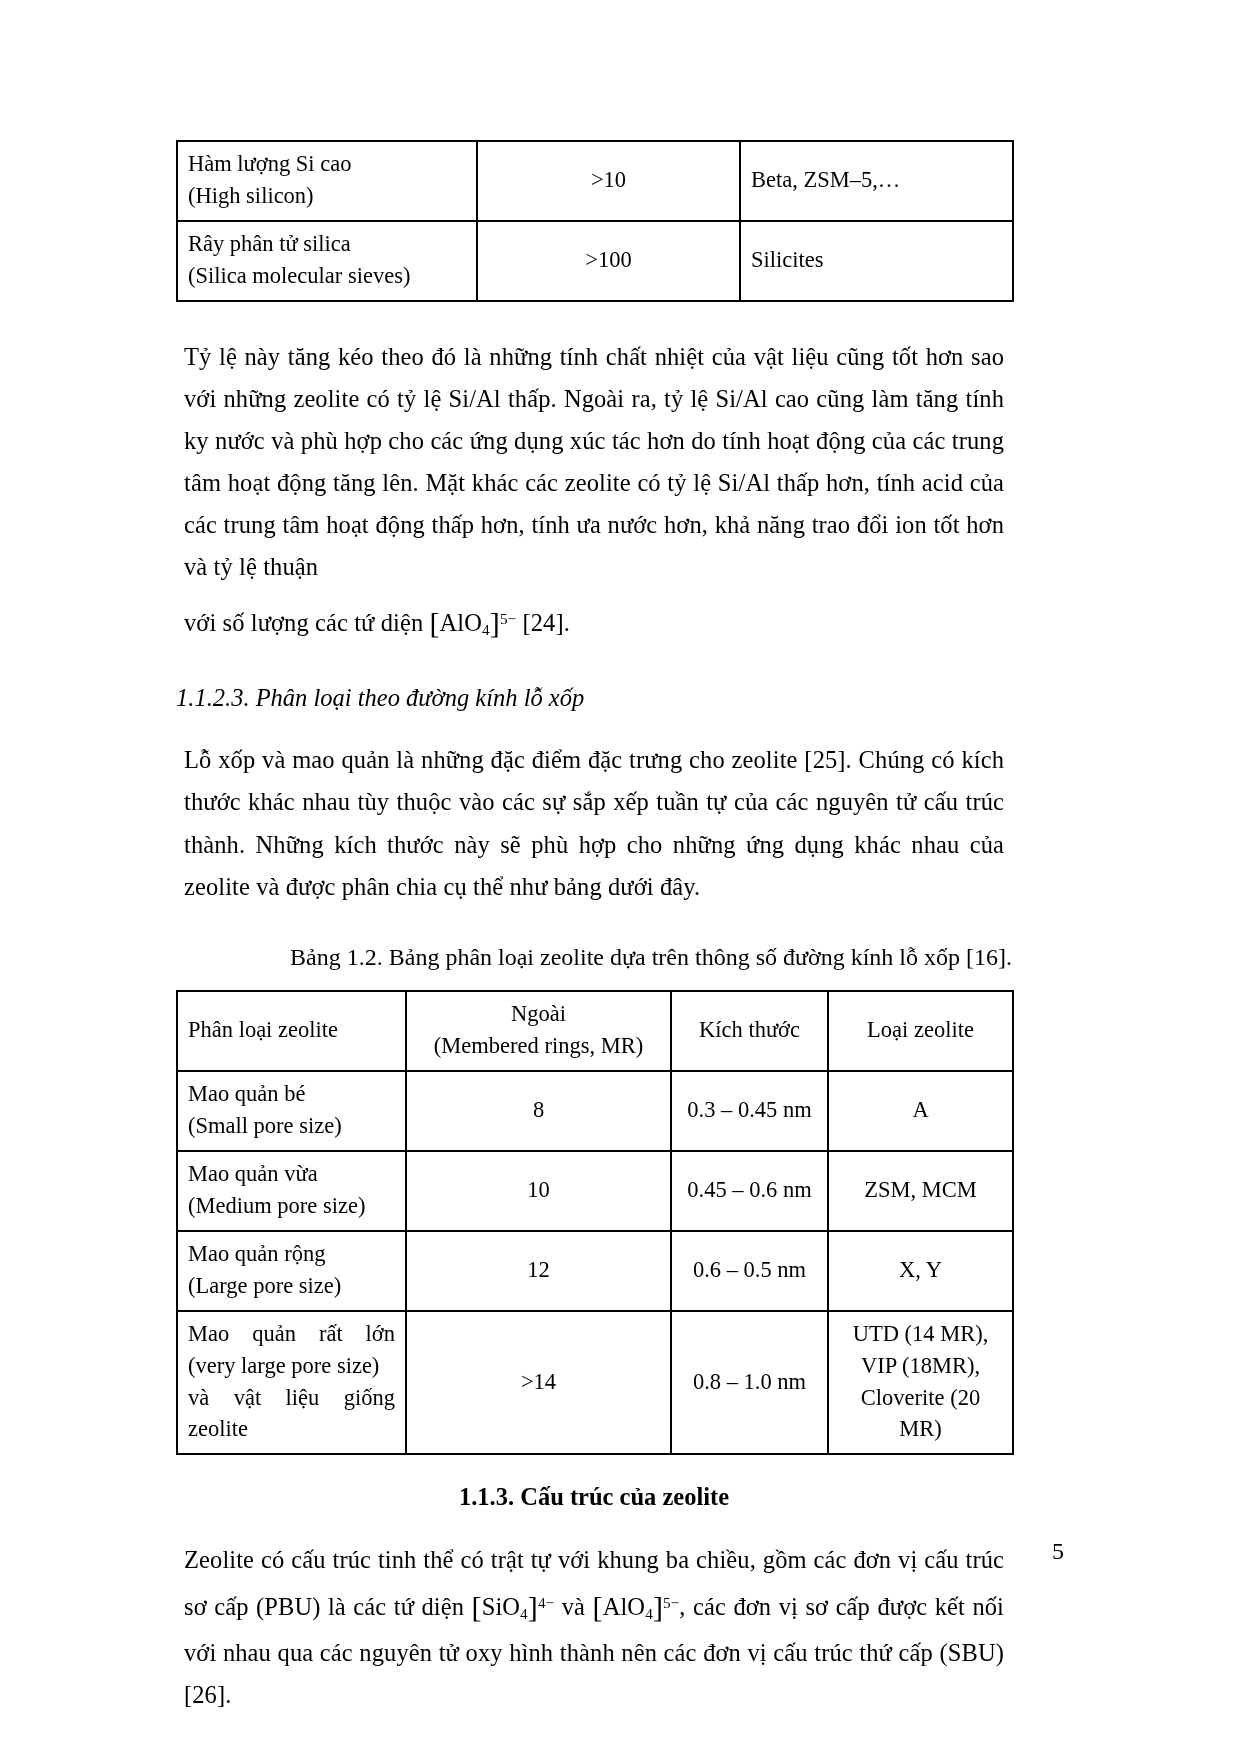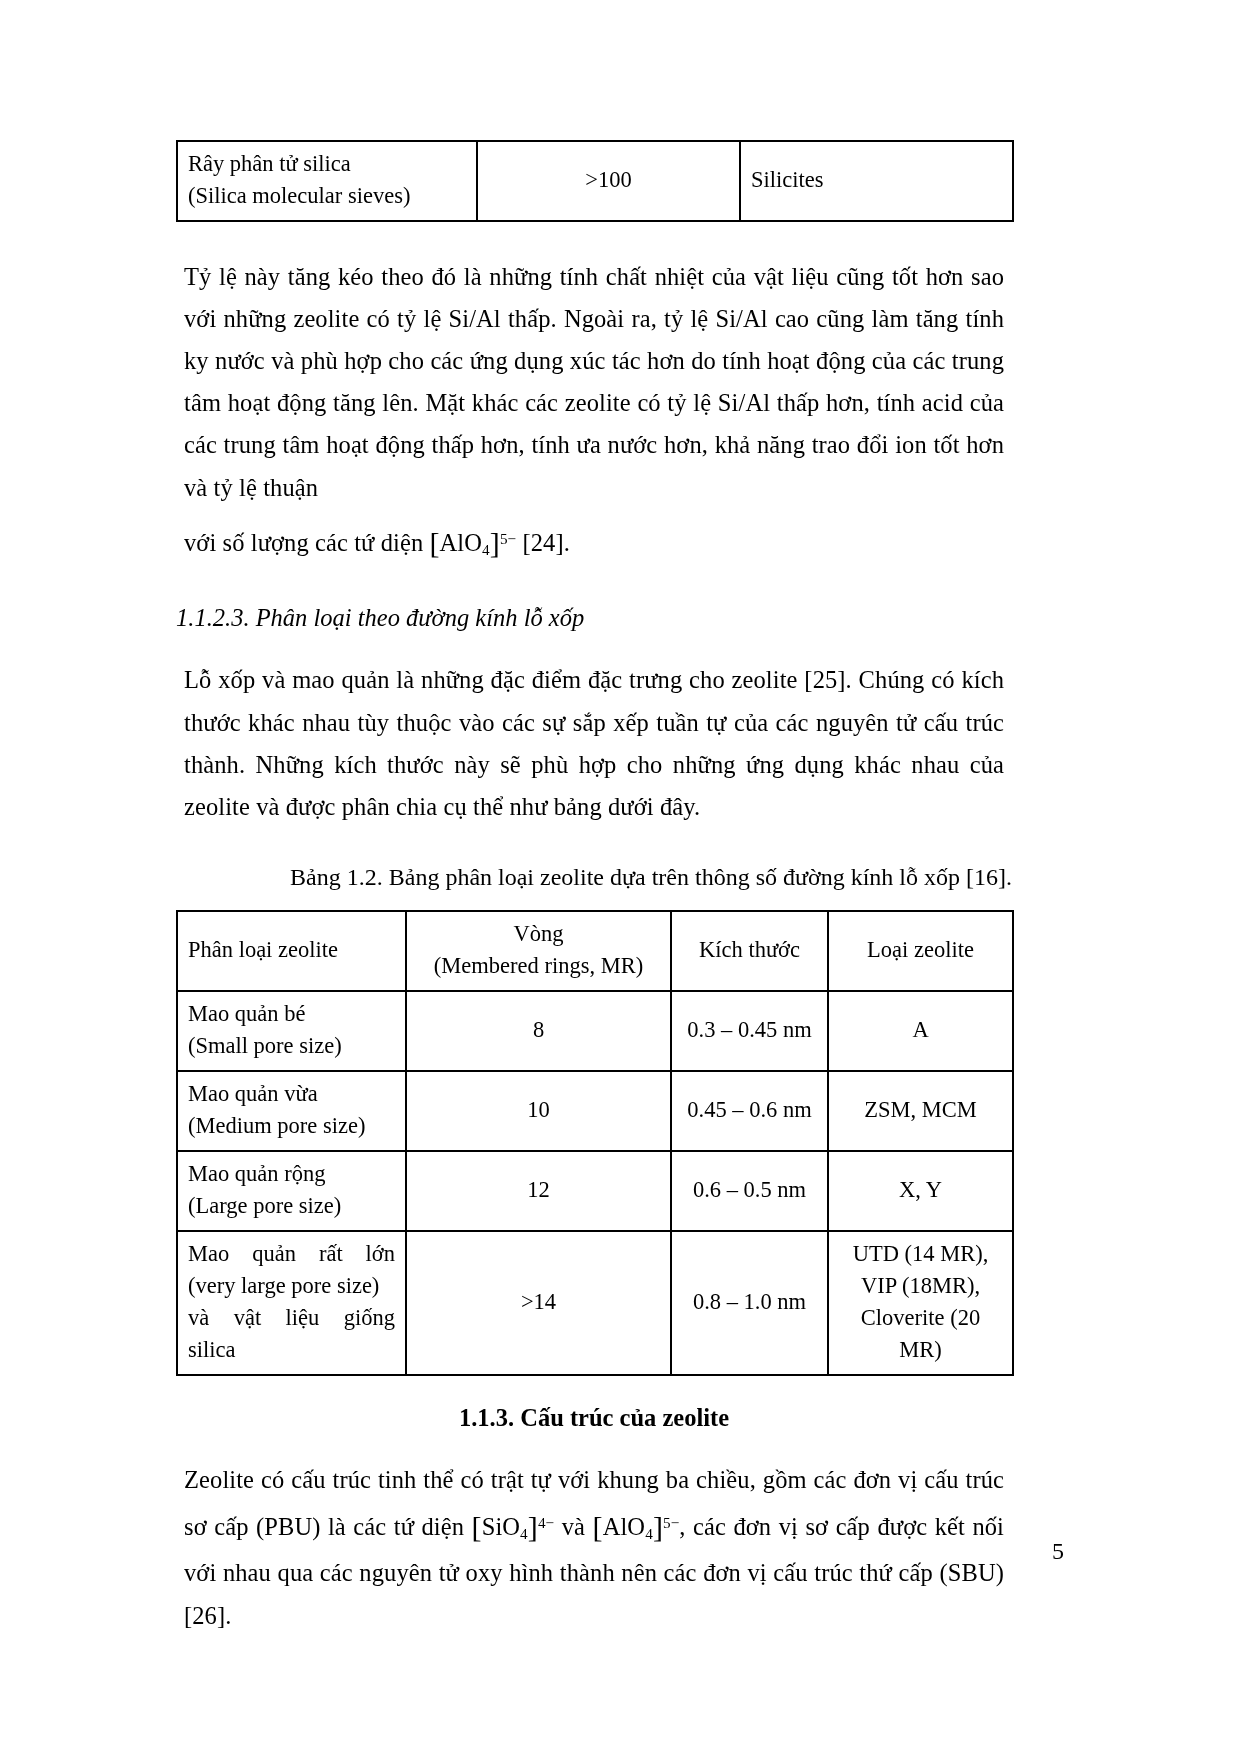--- a/index.html
+++ b/index.html
@@ -115,20 +115,28 @@
 
     <table class="doc-table t1">
       <colgroup>
           <col class="c1">
           <col class="c2">
           <col class="c3">
         </colgroup>
       <tbody>
         <tr>
           <td class="cell-left">
+            <span class="cell-line">Hàm lượng Si cao</span>
+            <span class="cell-line">(High silicon)</span>
+          </td>
+          <td class="cell-center">&gt;10</td>
+          <td class="cell-left">Beta, ZSM–5,…</td>
+        </tr>
+        <tr>
+          <td class="cell-left">
             <span class="cell-line">Rây phân tử silica</span>
             <span class="cell-line">(Silica molecular sieves)</span>
           </td>
           <td class="cell-center">&gt;100</td>
           <td class="cell-left">Silicites</td>
         </tr>
       </tbody>
     </table>
 
     <div class="gap-after-table"></div>
@@ -154,21 +162,21 @@
       <colgroup>
           <col class="c1">
           <col class="c2">
           <col class="c3">
           <col class="c4">
         </colgroup>
       <thead>
         <tr>
           <th class="cell-left">Phân loại zeolite</th>
           <th class="cell-center">
-            <span class="cell-line">Vòng</span>
+            <span class="cell-line">Ngoài</span>
             <span class="cell-line">(Membered rings, MR)</span>
           </th>
           <th class="cell-center">Kích thước</th>
           <th class="cell-center">Loại zeolite</th>
         </tr>
       </thead>
       <tbody>
         <tr>
           <td class="cell-left">
             <span class="cell-line">Mao quản bé</span>
@@ -194,21 +202,21 @@
           </td>
           <td class="cell-center">12</td>
           <td class="cell-center">0.6 – 0.5 nm</td>
           <td class="cell-center">X, Y</td>
         </tr>
         <tr>
           <td class="cell-left">
             <span class="cell-line cell-just">Mao quản rất lớn</span>
             <span class="cell-line">(very large pore size)</span>
             <span class="cell-line cell-just">và vật liệu giống</span>
-            <span class="cell-line">silica</span>
+            <span class="cell-line">zeolite</span>
           </td>
           <td class="cell-center">&gt;14</td>
           <td class="cell-center">0.8 – 1.0 nm</td>
           <td class="cell-center">
             <span class="cell-line">UTD (14 MR),</span>
             <span class="cell-line">VIP (18MR),</span>
             <span class="cell-line">Cloverite (20</span>
             <span class="cell-line">MR)</span>
           </td>
         </tr>

